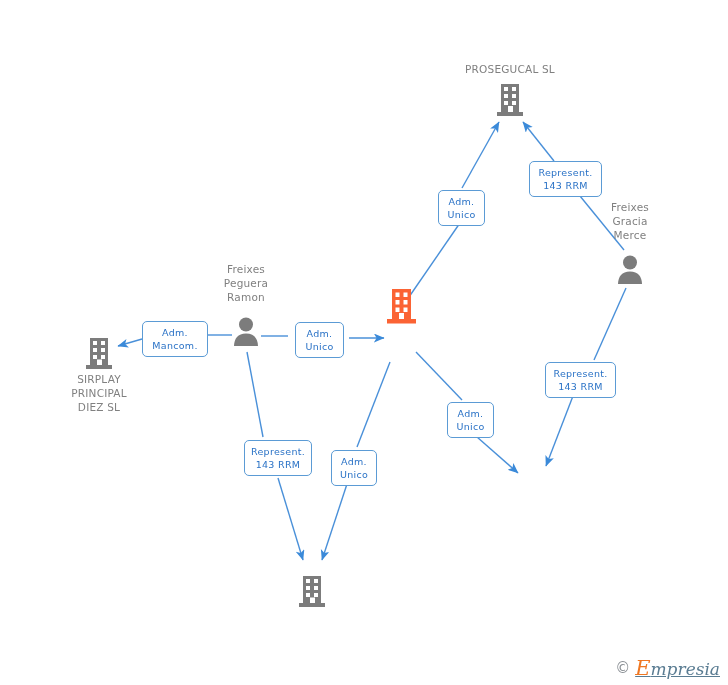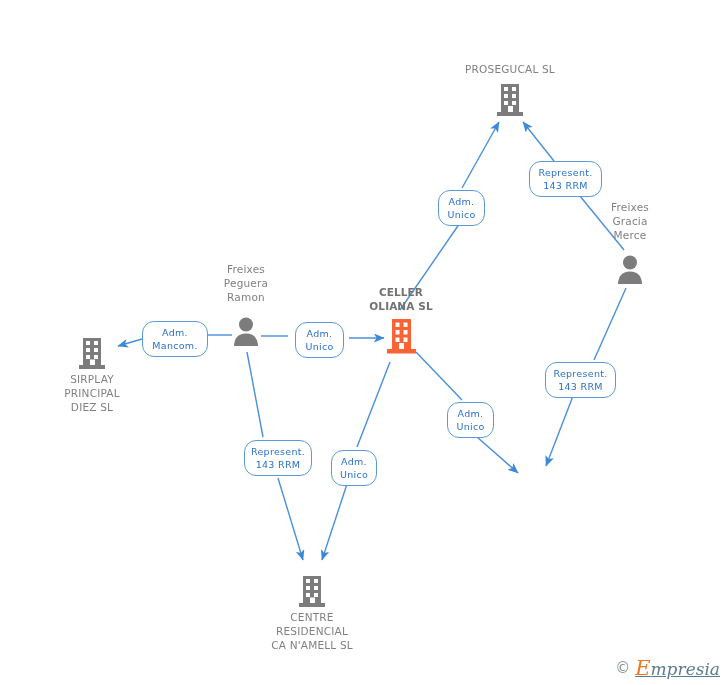--- a/index.html
+++ b/index.html
@@ -57,21 +57,21 @@
     display: flex;
     align-items: flex-end;
     justify-content: center;
   }
 
   
   .edge-label {
     position: absolute;
     box-sizing: border-box;
     border: 1.3px solid #5b9bd5;
-    border-radius: 12px;
+    border-radius: 5px;
     background: #ffffff;
     color: #2a72c6;
     font-size: 9.5px;
     line-height: 13px;
     text-align: center;
     padding: 4px 6px 4px 6px;
     letter-spacing: 0.3px;
     z-index: 4;
     white-space: pre-line;
   }
@@ -176,38 +176,36 @@
 Ramon</div>
     <div class="icon-wrap">
       <svg width="28" height="30" viewBox="0 0 28 30" xmlns="http://www.w3.org/2000/svg">
         <circle cx="14" cy="8.5" r="7" fill="#7c7c7c"></circle>
         <path d="M14 17.5 C5.8 17.5 2.2 22.6 2 30 L26 30 C25.8 22.6 22.2 17.5 14 17.5 Z" fill="#7c7c7c"></path>
       </svg>
     </div>
   </div>
 
   <div class="node" style="left:401px; top:285px;">
-    <div class="node-label above focus">CELLER
-OLIANA SL</div>
     <div class="icon-wrap">
       <svg width="32" height="38" viewBox="0 0 32 38" xmlns="http://www.w3.org/2000/svg">
         <rect x="7" y="2" width="19" height="30" fill="#fb6334"></rect>
         <rect x="2" y="32" width="29" height="4.5" fill="#fb6334"></rect>
         <rect x="10.5" y="5.5" width="4" height="4.5" fill="#ffffff"></rect>
         <rect x="18.5" y="5.5" width="4" height="4.5" fill="#ffffff"></rect>
         <rect x="10.5" y="13" width="4" height="4.5" fill="#ffffff"></rect>
         <rect x="18.5" y="13" width="4" height="4.5" fill="#ffffff"></rect>
         <rect x="10.5" y="20.5" width="4" height="4.5" fill="#ffffff"></rect>
         <rect x="18.5" y="20.5" width="4" height="4.5" fill="#ffffff"></rect>
         <rect x="14" y="26" width="5" height="6" fill="#ffffff"></rect>
       </svg>
     </div>
   </div>
 
-  <div class="node" style="left:92px; top:330px;">
+  <div class="node" style="left:99px; top:330px;">
     <div class="icon-wrap">
       <svg width="28" height="34" viewBox="0 0 28 34" xmlns="http://www.w3.org/2000/svg">
         <rect x="5" y="2" width="18" height="27" fill="#7c7c7c"></rect>
         <rect x="1" y="29" width="26" height="4" fill="#7c7c7c"></rect>
         <rect x="8" y="5" width="4" height="4" fill="#ffffff"></rect>
         <rect x="16" y="5" width="4" height="4" fill="#ffffff"></rect>
         <rect x="8" y="12" width="4" height="4" fill="#ffffff"></rect>
         <rect x="16" y="12" width="4" height="4" fill="#ffffff"></rect>
         <rect x="8" y="19" width="4" height="4" fill="#ffffff"></rect>
         <rect x="16" y="19" width="4" height="4" fill="#ffffff"></rect>
@@ -227,23 +225,20 @@
         <rect x="1" y="29" width="26" height="4" fill="#7c7c7c"></rect>
         <rect x="8" y="5" width="4" height="4" fill="#ffffff"></rect>
         <rect x="16" y="5" width="4" height="4" fill="#ffffff"></rect>
         <rect x="8" y="12" width="4" height="4" fill="#ffffff"></rect>
         <rect x="16" y="12" width="4" height="4" fill="#ffffff"></rect>
         <rect x="8" y="19" width="4" height="4" fill="#ffffff"></rect>
         <rect x="16" y="19" width="4" height="4" fill="#ffffff"></rect>
         <rect x="12" y="23.5" width="5" height="5.5" fill="#ffffff"></rect>
       </svg>
     </div>
-    <div class="node-label below">CENTRE
-RESIDENCIAL
-CA N'AMELL SL</div>
   </div>
 
   <div class="edge-label" style="left:438px; top:190px; width:47px;">Adm.
 Unico</div>
 
   <div class="edge-label" style="left:529px; top:161px; width:73px;">Represent.
 143 RRM</div>
 
   <div class="edge-label" style="left:142px; top:321px; width:66px;">Adm.
 Mancom.</div>

